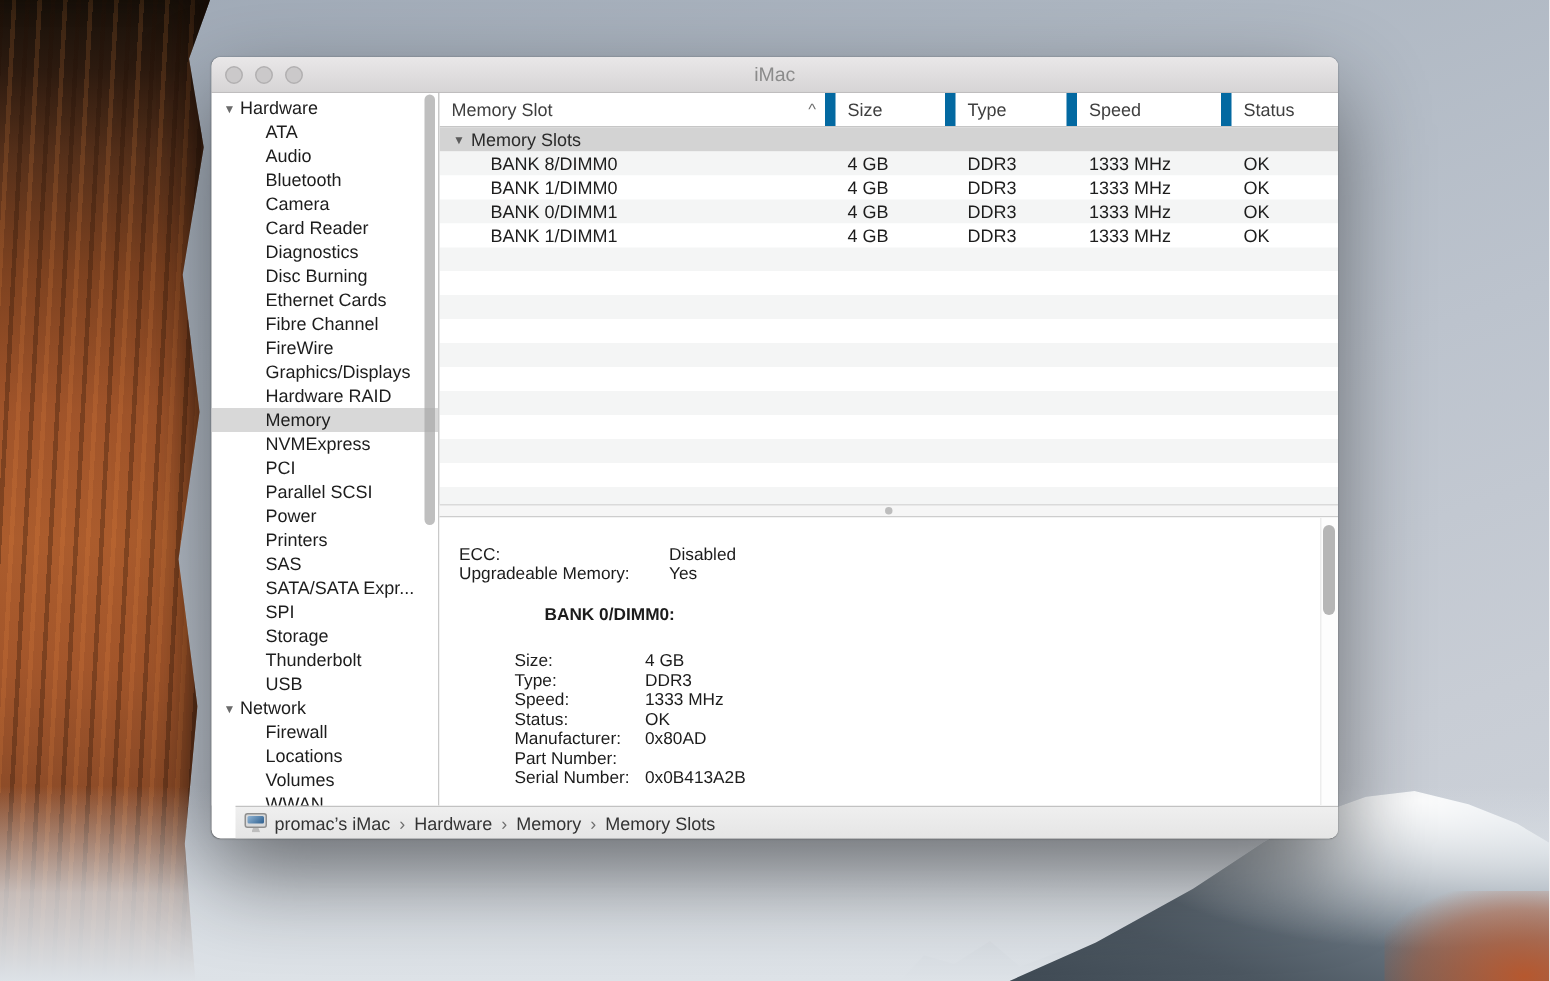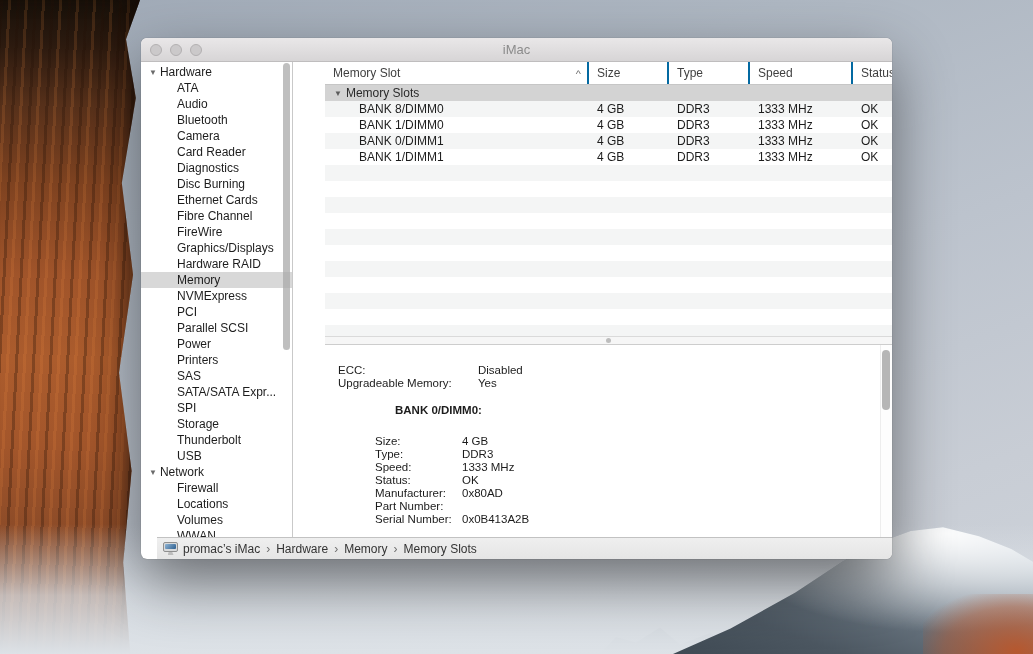--- a/index.html
+++ b/index.html
@@ -33,38 +33,38 @@
   .window { position:absolute; left:141px; top:38px; width:751px; height:521px;
     background:#fff; border-radius:6px; overflow:hidden;
     box-shadow:0 24px 60px rgba(0,0,0,.48), 0 0 1px rgba(0,0,0,.45); }
   .titlebar { position:relative; height:24px;
     background:linear-gradient(#e9e7e8,#d7d5d6); border-bottom:1px solid #bfbdbe;
     display:flex; align-items:center; justify-content:center; }
   .traffic { position:absolute; left:9px; top:6px; display:flex; gap:8px; }
   .tl { width:12px; height:12px; border-radius:50%; background:#cbc9ca; border:1px solid #b2b0b1; }
   .wtitle { font-size:13px; color:#8b8b8b; }
 
-  .content { display:flex; height:475px;gap:32px; }
+  .content { display:flex; height:475px; }
 
   
   .sidebar { position:relative; width:152px; background:#fff; border-right:1px solid #c9c9c9;
     padding-top:2px; font-size:12px; color:#1d1d1d; overflow:hidden; flex:none; }
   .sb-section { height:16px; line-height:16px; padding-left:8px; white-space:nowrap; }
   .sb-section .tri { font-size:8px; color:#6b6b6b; margin-right:3px; vertical-align:1px; }
   .sb-item { height:16px; line-height:16px; padding-left:36px; white-space:nowrap;
     overflow:hidden; text-overflow:ellipsis; }
   .sb-item.selected { background:#d8d8d8; }
   .sb-scroll { position:absolute; right:2px; top:1px; width:7px; height:287px;
     border-radius:4px; background:#aaaaaa; opacity:.75; }
 
   
   .rightpane { flex:1; display:flex; flex-direction:column; min-width:0; }
   .thead { display:flex; height:23px; background:#fff; border-bottom:1px solid #c6c6c6;
     font-size:12px; color:#3f3f3f; }
-  .th { display:flex; align-items:center; padding-left:8px; border-right:2px solid #0369a1; }
+  .th { display:flex; align-items:center; padding-left:8px; border-right:7px solid #0369a1; }
   .th:last-child { border-right:none; }
   .c1 { width:264px; flex:none; } .c2 { width:80px; flex:none; }
   .c3 { width:81px; flex:none; } .c4 { width:103px; flex:none; }
   .c5 { flex:1; min-width:0; }
   .th.c1 { justify-content:space-between; padding-right:6px; }
   .sort { color:#6f6f6f; font-size:11px; transform:scaleY(.9); }
   .grouprow { display:flex; align-items:center; height:16px; background:#d3d3d3;
     font-size:12px; color:#2a2a2a; padding-left:9px; }
   .grouprow .tri { font-size:8px; color:#5c5c5c; margin-right:4px; }
   .tr { display:flex; height:16px; line-height:16px; font-size:12px; color:#1d1d1d; }

